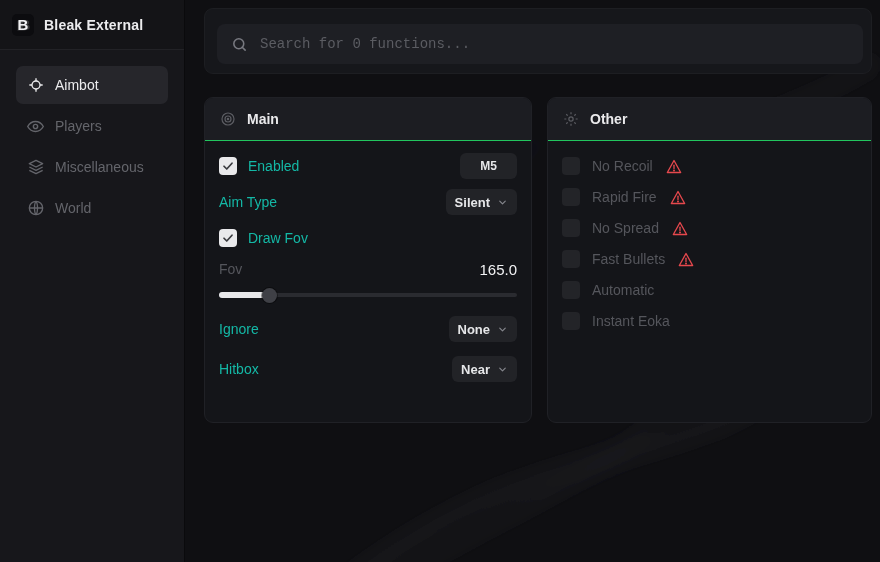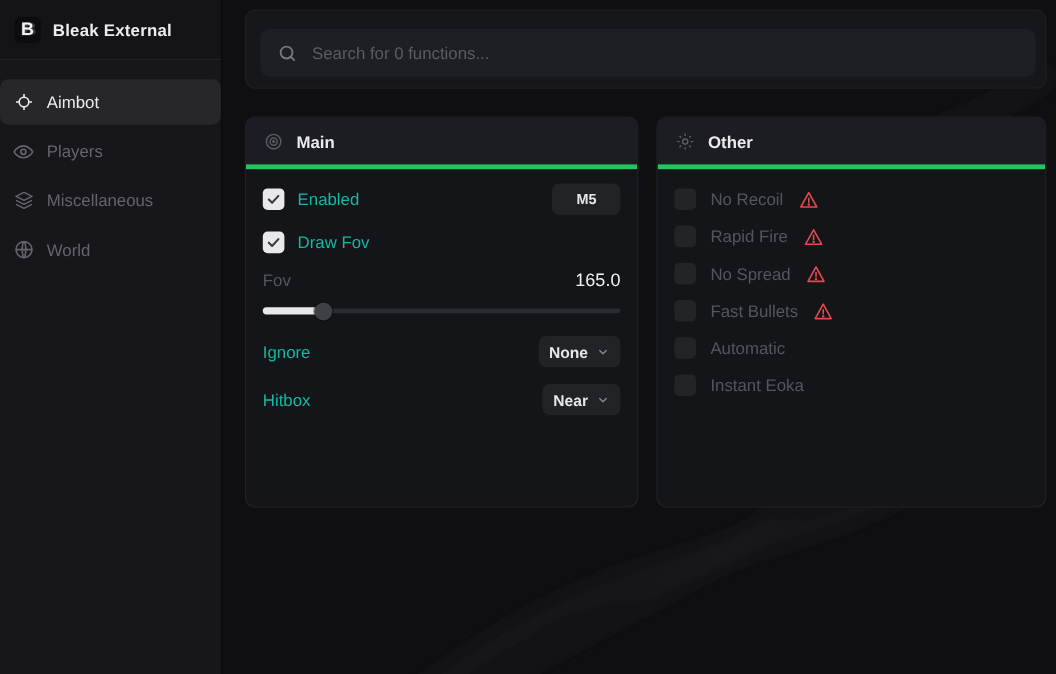--- a/index.html
+++ b/index.html
@@ -23,21 +23,21 @@
     padding:0 12px; border-bottom:1px solid #222226;
     background:#141417;
   }
   .logo {
     width:22px; height:22px; border-radius:5px; background:#0c0c0f;
     display:flex; align-items:center; justify-content:center;
     font-weight:700; font-size:15px; color:#f2f2f4;
     text-shadow:2px 0 0 rgba(255,255,255,.18), -1px 1px 0 rgba(255,255,255,.10);
   }
   .side-title { font-size:14px; font-weight:700; color:#ececee; letter-spacing:.2px; }
-  .nav { padding:16px 0; display:flex; flex-direction:column; gap:3px; }
+  .nav { padding:16px 16px; display:flex; flex-direction:column; gap:3px; }
   .nav-item {
     height:38px; display:flex; align-items:center; gap:11px;
     padding:0 11px; border-radius:7px; cursor:pointer;
     color:#64656b; font-size:14px; font-weight:500;
   }
   .nav-item.active { background:#26262b; color:#ececee; }
   .nav-item .nicon { width:17px; height:17px; display:flex; align-items:center; justify-content:center; }
   .nav-item svg { stroke:currentColor; }
   
   .content { position:absolute; left:185px; top:0; right:0; bottom:0; z-index:1; }
@@ -45,32 +45,32 @@
     position:absolute; left:19px; top:8px; right:8px; height:66px;
     background:#16171b; border-radius:9px; border:1px solid #1d1e22;
   }
   .search-input-wrap {
     position:absolute; left:12px; right:8px; top:15px; height:40px;
     background:#1e1f24; border-radius:8px;
     display:flex; align-items:center; gap:12px; padding:0 14px;
   }
   .search-input-wrap input {
     flex:1; background:transparent; border:none; outline:none;
-    color:#c4b5fd; font-size:14px; font-family:Liberation Sans, sans-serif;
+    color:#c4b5fd; font-size:14px; font-family:Liberation Mono, monospace;
   }
   .search-input-wrap input::placeholder { color:#5b5c62; }
   .panels { position:absolute; left:19px; right:8px; top:97px; display:flex; gap:15px; }
   .panel {
     background:#141519; border:1px solid #202126; border-radius:9px;
     height:326px; overflow:hidden;
   }
   .panel-main { width:328px; flex:none; }
   .panel-other { flex:1; }
   .panel-header {
-    height:43px; background:#1c1d22; border-bottom:4px solid #22c55e;
+    height:43px; background:#1c1d22; border-bottom:1px solid #22c55e;
     display:flex; align-items:center; gap:11px; padding:0 15px;
   }
   .panel-header .picon { width:16px; height:16px; color:#5c5d63; display:flex; }
   .panel-title { font-size:14px; font-weight:700; color:#eaeaec; }
   .panel-body { padding:12px 14px; }
   
   .row { display:flex; align-items:center; justify-content:space-between; min-height:26px; margin-bottom:10px; }
   .row-left { display:flex; align-items:center; gap:11px; }
   .lbl { font-size:14px; font-weight:500; color:#14b8a6; }
   .lbl-dim { color:#55565c; }
@@ -204,20 +204,29 @@
             <span class="checkbox">
               <svg width="12" height="12" viewBox="0 0 24 24" fill="none" stroke="#3a3b3f" stroke-width="3.4" stroke-linecap="round" stroke-linejoin="round">
                   <path d="M4 12.5l5.5 5.5L20 6.5"></path>
                 </svg>
             </span>
             <span class="lbl">Enabled</span>
           </div>
           <span class="keybind">M5</span>
         </div>
 
+        <div class="row">
+          <span class="lbl">Aim Type</span>
+          <span class="dropdown">
+            <span class="dval">Silent</span>
+            <svg width="11" height="11" viewBox="0 0 24 24" fill="none" stroke-width="2.6" stroke-linecap="round" stroke-linejoin="round">
+                <path d="M6 9l6 6 6-6"></path>
+              </svg>
+          </span>
+        </div>
 
         <div class="row">
           <div class="row-left">
             <span class="checkbox">
               <svg width="12" height="12" viewBox="0 0 24 24" fill="none" stroke="#3a3b3f" stroke-width="3.4" stroke-linecap="round" stroke-linejoin="round">
                   <path d="M4 12.5l5.5 5.5L20 6.5"></path>
                 </svg>
             </span>
             <span class="lbl">Draw Fov</span>
           </div>

